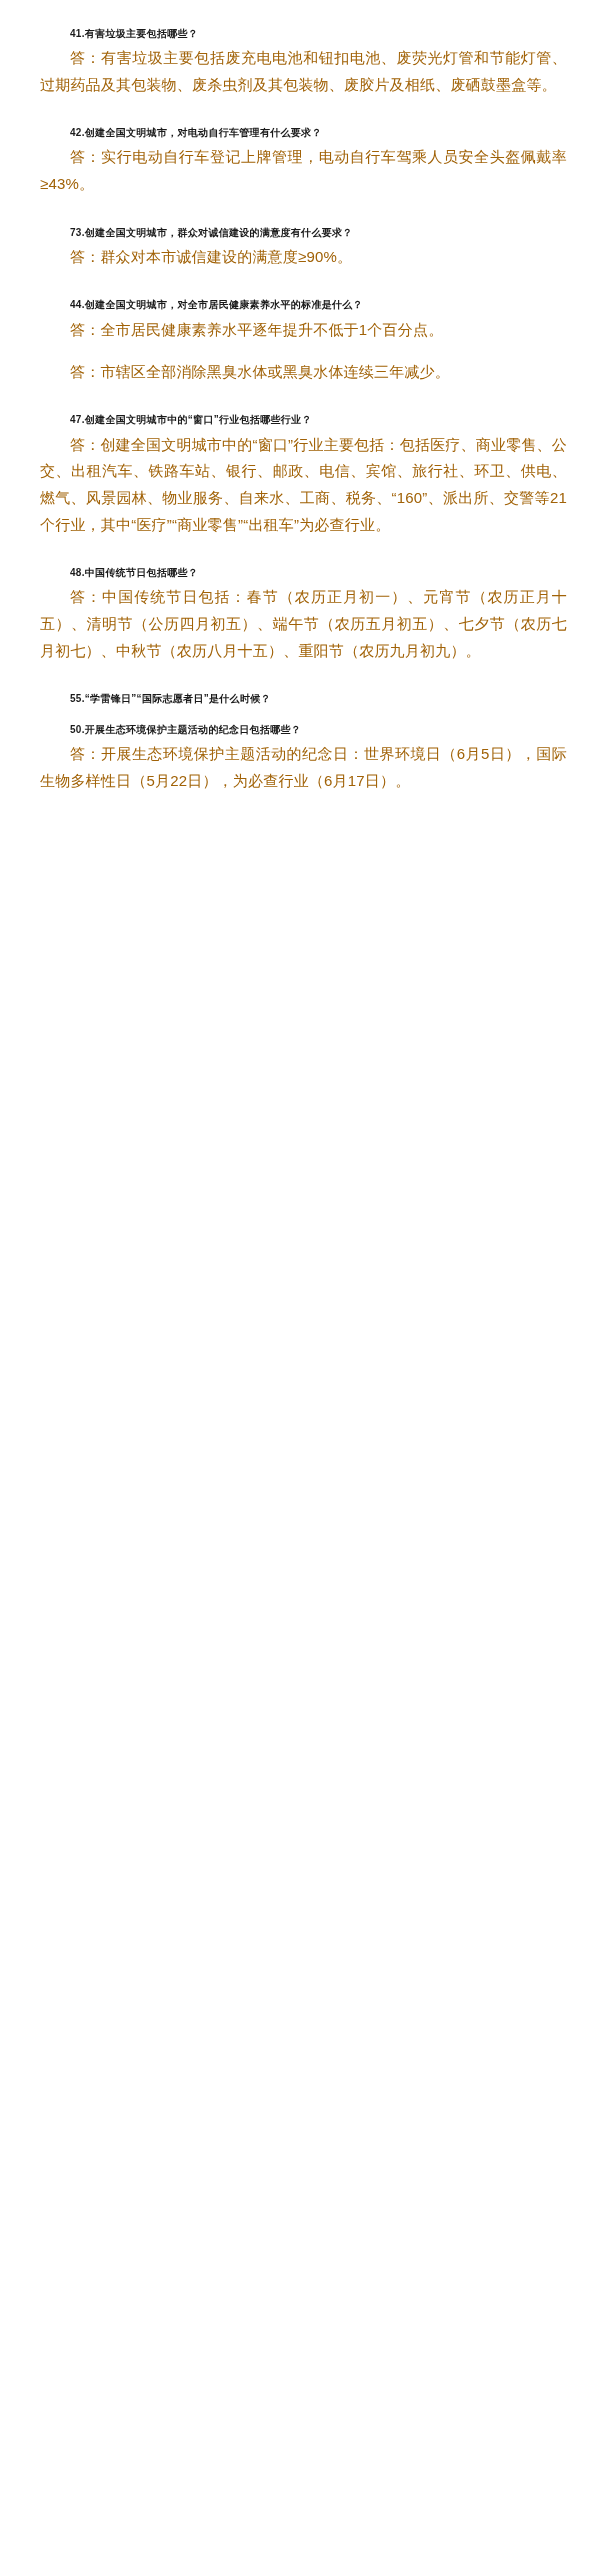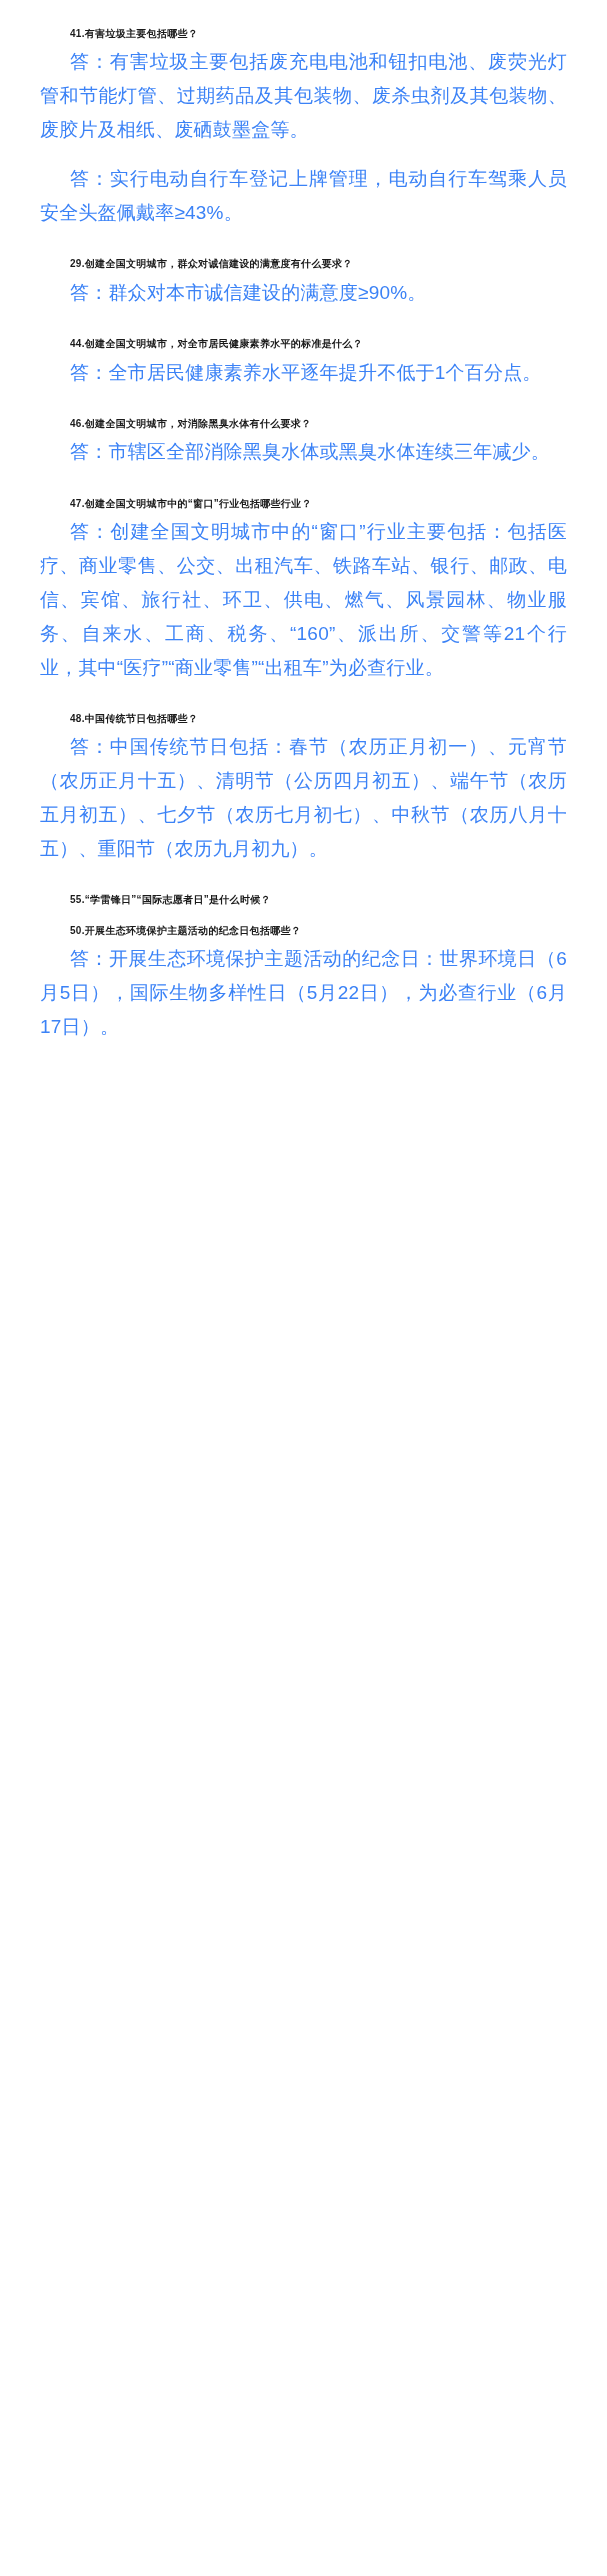--- a/index.html
+++ b/index.html
@@ -27,59 +27,59 @@
     line-height: 1.62;
     color: #1a1a1a;
     letter-spacing: 0.3px;
     text-align: justify;
     text-justify: inter-ideograph;
     margin: 0 0 3.1px 0;
     padding: 11.3px 0 0 0;
     text-indent: 30px;
   }
   .answer {
-    font-size: 19px;
+    font-size: 15px;
     line-height: 1.78;
-    color: #3b82f6;
+    color: #a16207;
     letter-spacing: 0.2px;
     text-align: justify;
     text-justify: inter-ideograph;
     margin: 0 0 15.5px 0;
     text-indent: 30px;
   }
 </style>
 </head>
 <body>
 
 <div class="page">
 
   <div class="qa-block">
     <p class="question">41.有害垃圾主要包括哪些？</p>
     <p class="answer">答：有害垃圾主要包括废充电电池和钮扣电池、废荧光灯管和节能灯管、过期药品及其包装物、废杀虫剂及其包装物、废胶片及相纸、废硒鼓墨盒等。</p>
   </div>
 
   <div class="qa-block">
+    <p class="question">42.创建全国文明城市，对电动自行车管理有什么要求？</p>
     <p class="answer">答：实行电动自行车登记上牌管理，电动自行车驾乘人员安全头盔佩戴率≥43%。</p>
   </div>
 
   <div class="qa-block">
-    <p class="question">29.创建全国文明城市，群众对诚信建设的满意度有什么要求？</p>
+    <p class="question">73.创建全国文明城市，群众对诚信建设的满意度有什么要求？</p>
     <p class="answer">答：群众对本市诚信建设的满意度≥90%。</p>
   </div>
 
   <div class="qa-block">
     <p class="question">44.创建全国文明城市，对全市居民健康素养水平的标准是什么？</p>
     <p class="answer">答：全市居民健康素养水平逐年提升不低于1个百分点。</p>
   </div>
 
   <div class="qa-block">
   </div>
 
   <div class="qa-block">
-    <p class="question">46.创建全国文明城市，对消除黑臭水体有什么要求？</p>
     <p class="answer">答：市辖区全部消除黑臭水体或黑臭水体连续三年减少。</p>
   </div>
 
   <div class="qa-block">
     <p class="question">47.创建全国文明城市中的“窗口”行业包括哪些行业？</p>
     <p class="answer">答：创建全国文明城市中的“窗口”行业主要包括：包括医疗、商业零售、公交、出租汽车、铁路车站、银行、邮政、电信、宾馆、旅行社、环卫、供电、燃气、风景园林、物业服务、自来水、工商、税务、“160”、派出所、交警等21个行业，其中“医疗”“商业零售”“出租车”为必查行业。</p>
   </div>
 
   <div class="qa-block">
     <p class="question">48.中国传统节日包括哪些？</p>

